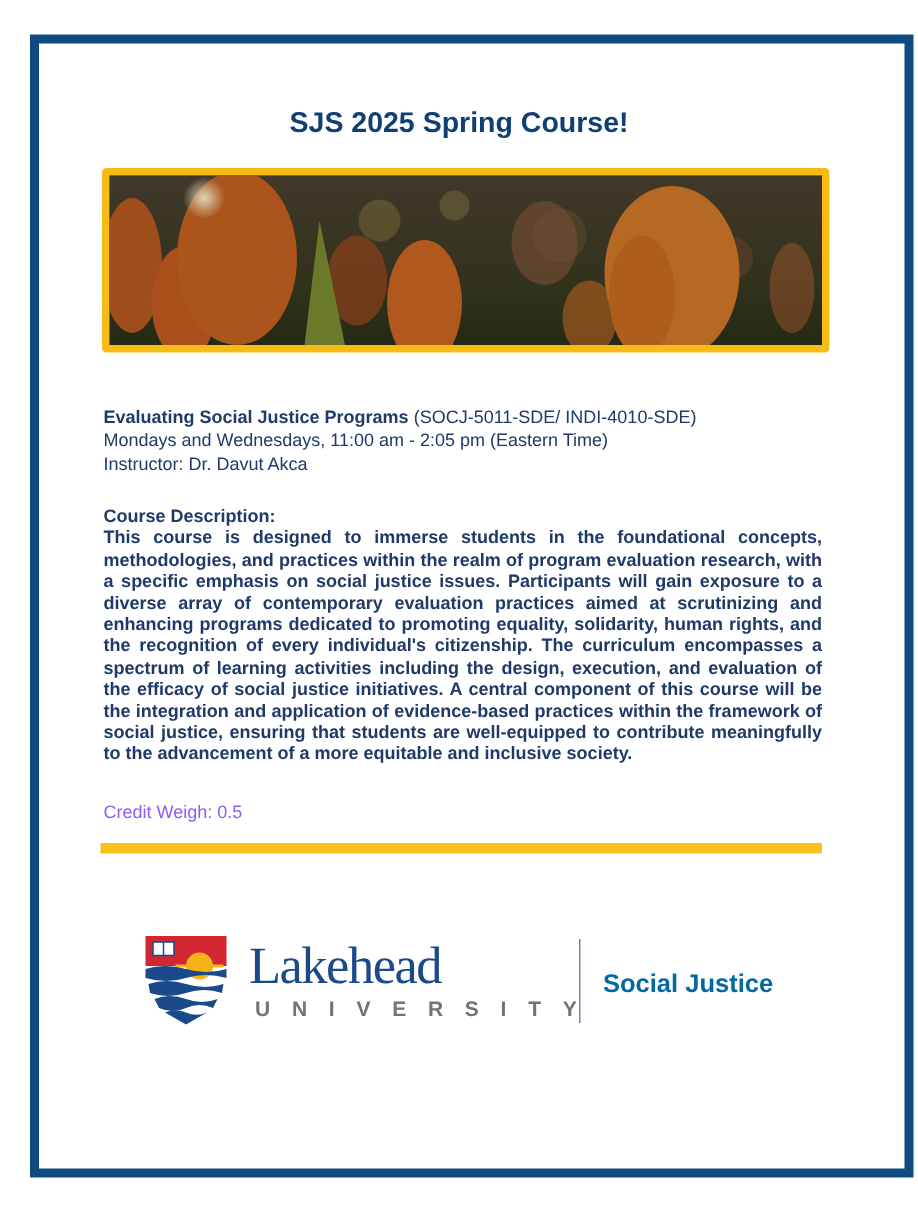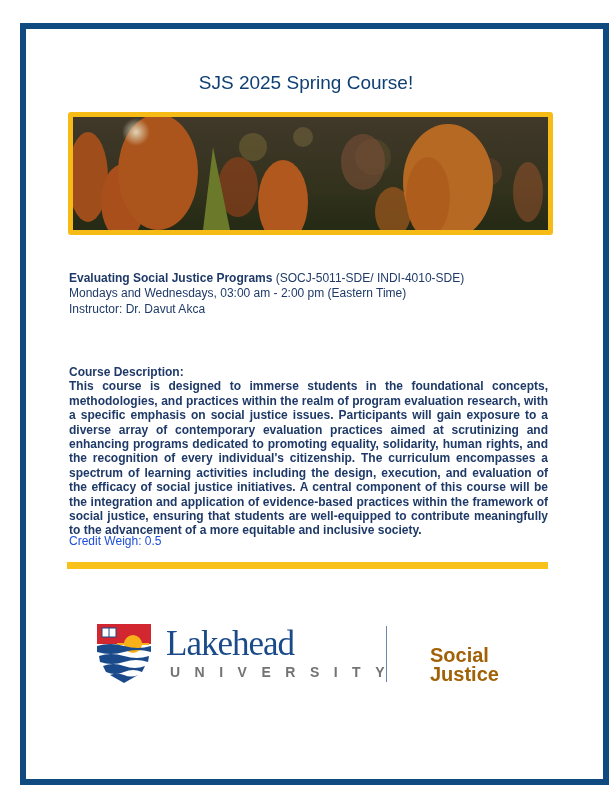--- a/index.html
+++ b/index.html
@@ -1,33 +1,33 @@
 <!DOCTYPE html>
 <html><head>
 <meta charset="utf-8">
 <style>
   html, body { margin:0; padding:0; background:#ffffff; }
   body { width:612px; height:804px; position:relative; overflow:hidden; font-family:"Liberation Sans", sans-serif; color:#1f3a68; }
   .frame { position:absolute; left:20px; top:23px; width:577px; height:750px; border:6px solid #0f4a80; }
   .frame-inner { position:absolute; left:2px; top:2px; right:1px; bottom:1px; border-right:1px solid #ffffff; border-bottom:1px solid #ffffff; }
-  .title { position:absolute; left:0; top:72px; width:612px; text-align:center; font-size:19px; font-weight:normal; color:#0f3f73; }
+  .title { position:absolute; left:0; top:72px; width:612px; text-align:center; font-size:19px; font-weight:bold; color:#0f3f73; }
   .banner { position:absolute; left:68px; top:112px; width:475px; height:113px; border:5px solid #f7bb16; border-radius:3px; overflow:hidden; background:#3a2a18; }
   .banner svg { display:block; }
   .info { position:absolute; left:69px; top:251px; width:480px; font-size:12px; line-height:15.3px; color:#1f3a68;margin-top:20px; }
   .info .bold { font-weight:bold; }
   .desc { position:absolute; left:69px; top:337px; width:479px; font-size:12px; line-height:14.4px; color:#1f3a68; }
-  .desc .head { font-weight:bold;margin-top:28px; }
+  .desc .head { font-weight:bold; }
   .desc p { margin:0; text-align:justify;font-weight:bold; }
-  .credit { position:absolute; left:69px; top:534px; font-size:12px; color:#1d4ed8; }
+  .credit { position:absolute; left:69px; top:534px; font-size:12px; color:#8b5cf6; }
   .rule { position:absolute; left:67px; top:562px; width:481px; height:7px; background:#f8c21a; }
   .logo { position:absolute; left:95px; top:622px; height:62px; width:440px; }
   .lake { position:absolute; left:71px; top:-6px; font-family:Liberation Serif, serif; font-size:35px; color:#1a4a8a; letter-spacing:-1px; line-height:56px; }
   .univ { position:absolute; left:75px; top:42px; font-family:"Liberation Sans", sans-serif; font-size:14px; font-weight:bold; color:#737373; letter-spacing:14.5px; }
   .vline { position:absolute; left:291px; top:4px; width:1px; height:56px; background:#6b87ad; }
-  .sjs { position:absolute; left:307px; top:24px; font-size:20px; font-weight:bold; color:#a16207; line-height:19px;margin-left:28px; }
+  .sjs { position:absolute; left:307px; top:24px; font-size:17px; font-weight:bold; color:#0369a1; line-height:19px; }
   sup { font-size:8px; }
 </style>
 </head>
 <body>
 
 <div class="frame">
     <div class="frame-inner"></div>
   </div>
 
 <div class="title">SJS 2025 Spring Course!</div>
@@ -61,21 +61,21 @@
     <ellipse cx="320" cy="95" rx="18" ry="25" fill="#a86020" opacity="0.8"></ellipse>
     <ellipse cx="375" cy="65" rx="45" ry="58" fill="#d07828"></ellipse>
     <ellipse cx="355" cy="80" rx="22" ry="40" fill="#c86a22"></ellipse>
     <ellipse cx="455" cy="75" rx="15" ry="30" fill="#a05a30" opacity="0.6"></ellipse>
     <rect width="475" height="113" fill="#000" opacity="0.12"></rect>
   </svg>
 </div>
 
 <div class="info">
   <div><span class="bold">Evaluating Social Justice Programs</span> <span>(SOCJ-5011-SDE/ INDI-4010-SDE)</span></div>
-  <div>Mondays and Wednesdays, 03:00 am - 2:00 pm (Eastern Time)</div>
+  <div>Mondays and Wednesdays, 11:00 am - 2:05 pm (Eastern Time)</div>
   <div>Instructor: Dr. Davut Akca</div>
 </div>
 
 <div class="desc">
   <div class="head">Course Description:</div>
   <p>This course is designed to immerse students in the foundational concepts, methodologies, and practices within the realm of program evaluation research, with a specific emphasis on social justice issues. Participants will gain exposure to a diverse array of contemporary evaluation practices aimed at scrutinizing and enhancing programs dedicated to promoting equality, solidarity, human rights, and the recognition of every individual's citizenship. The curriculum encompasses a spectrum of learning activities including the design, execution, and evaluation of the efficacy of social justice initiatives. A central component of this course will be the integration and application of evidence-based practices within the framework of social  justice, ensuring that students are well-equipped to contribute meaningfully to the advancement of a more equitable and inclusive society.</p>
 </div>
 
 <div class="credit">Credit Weigh: 0.5</div>
 

